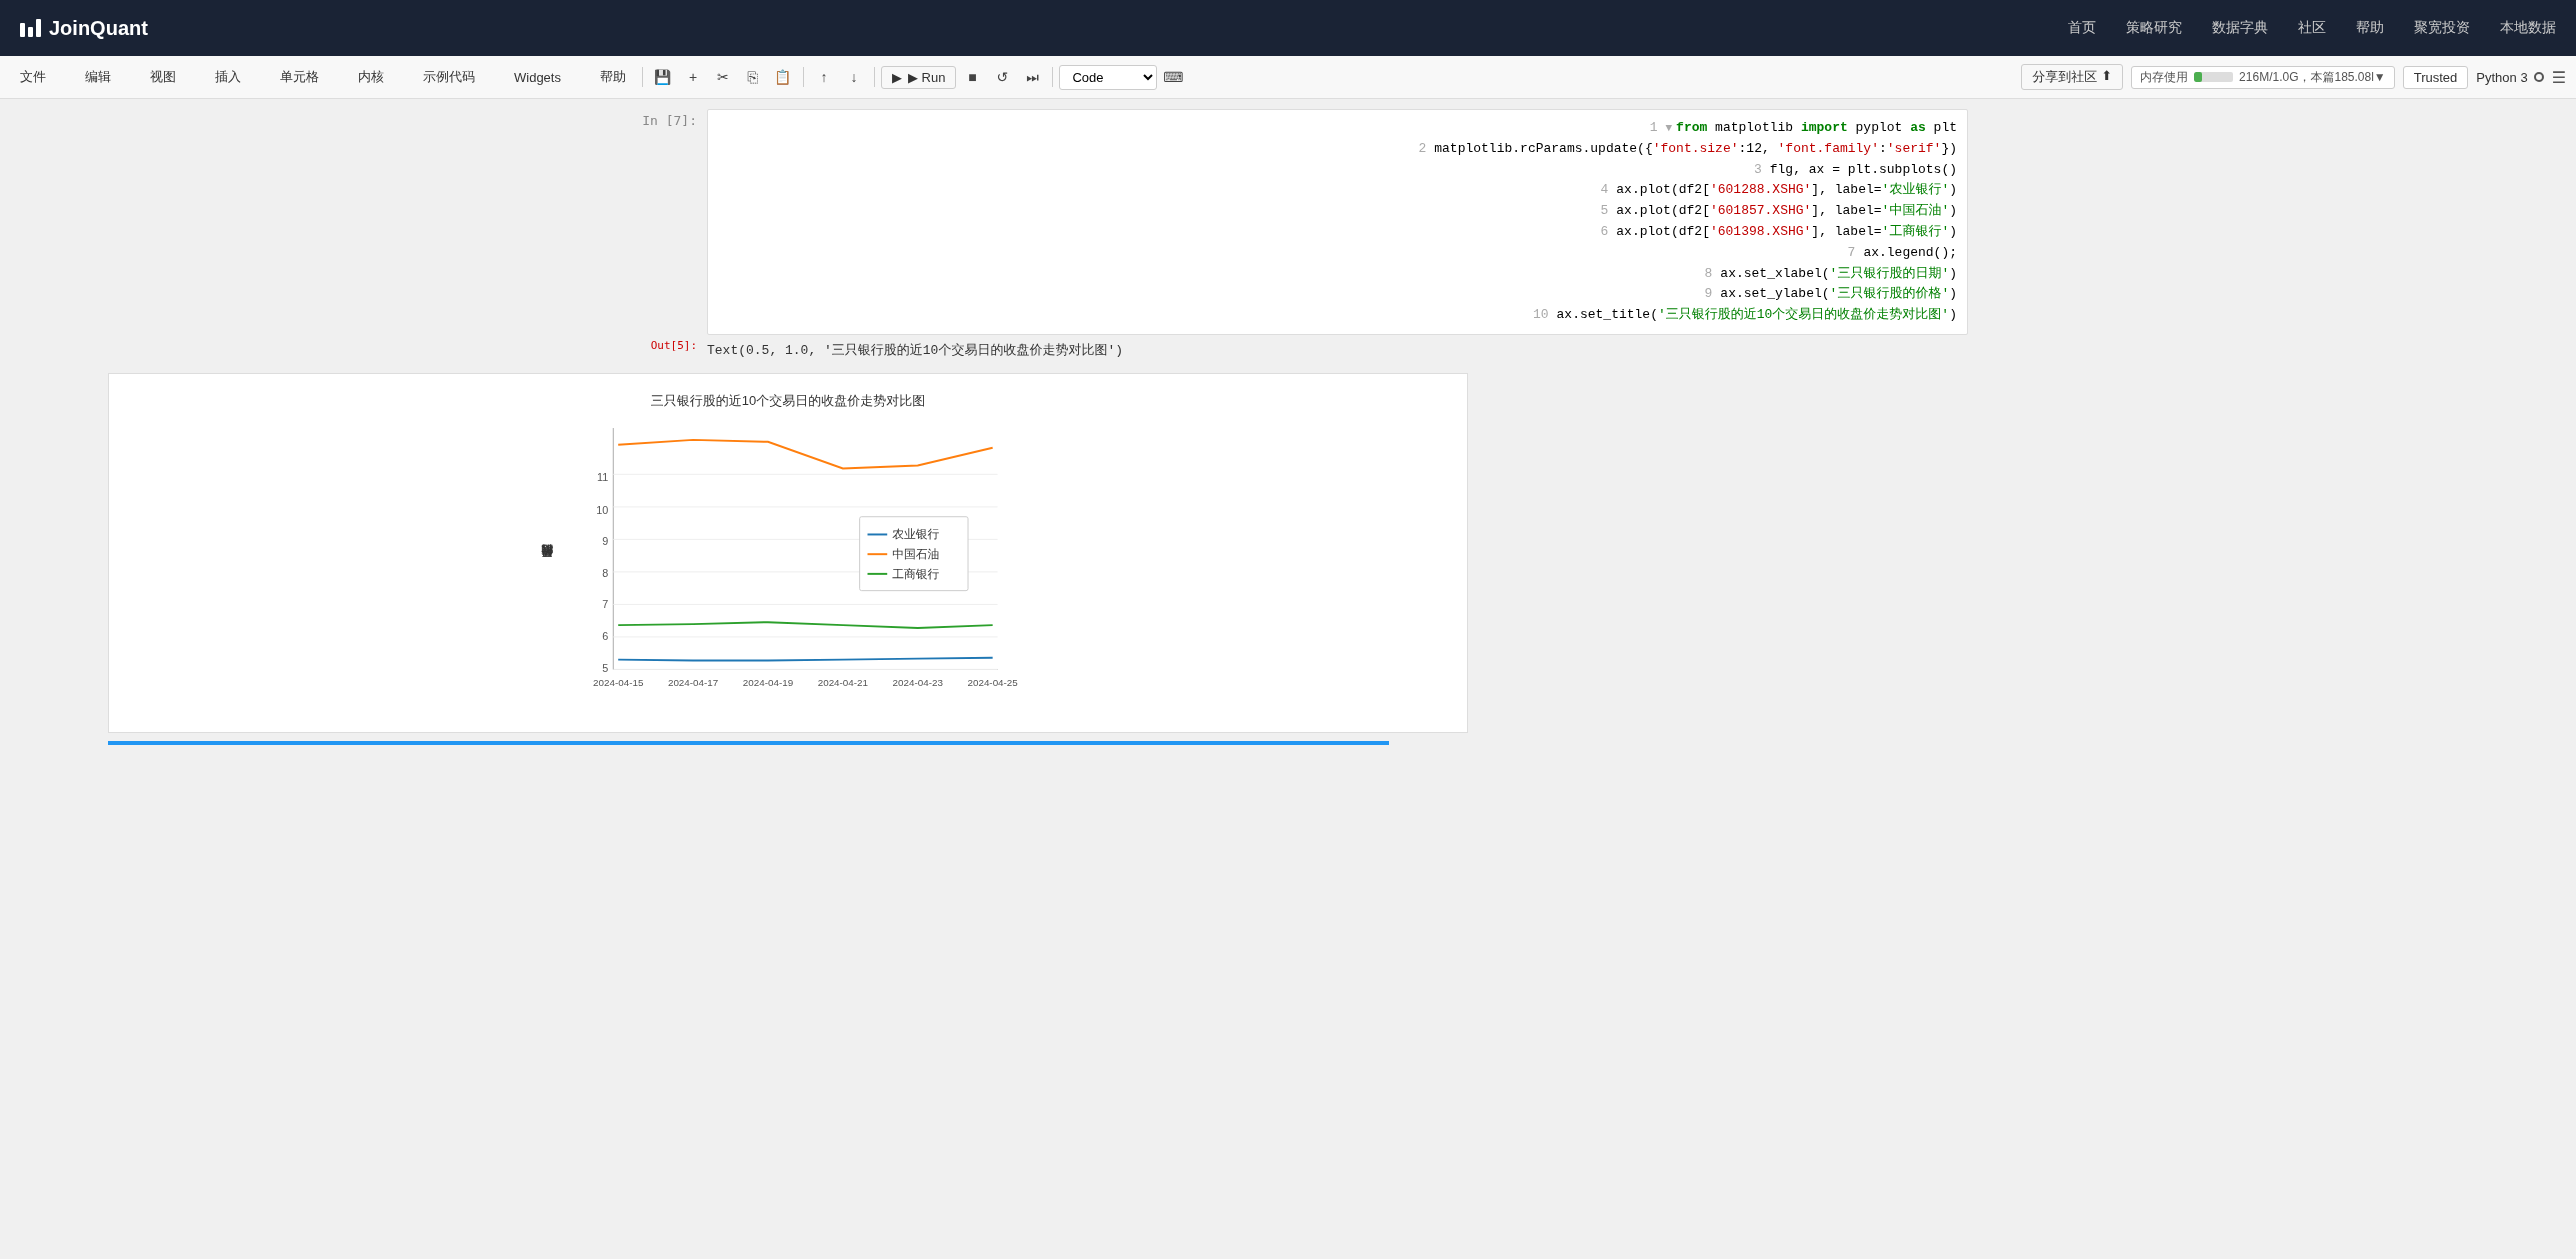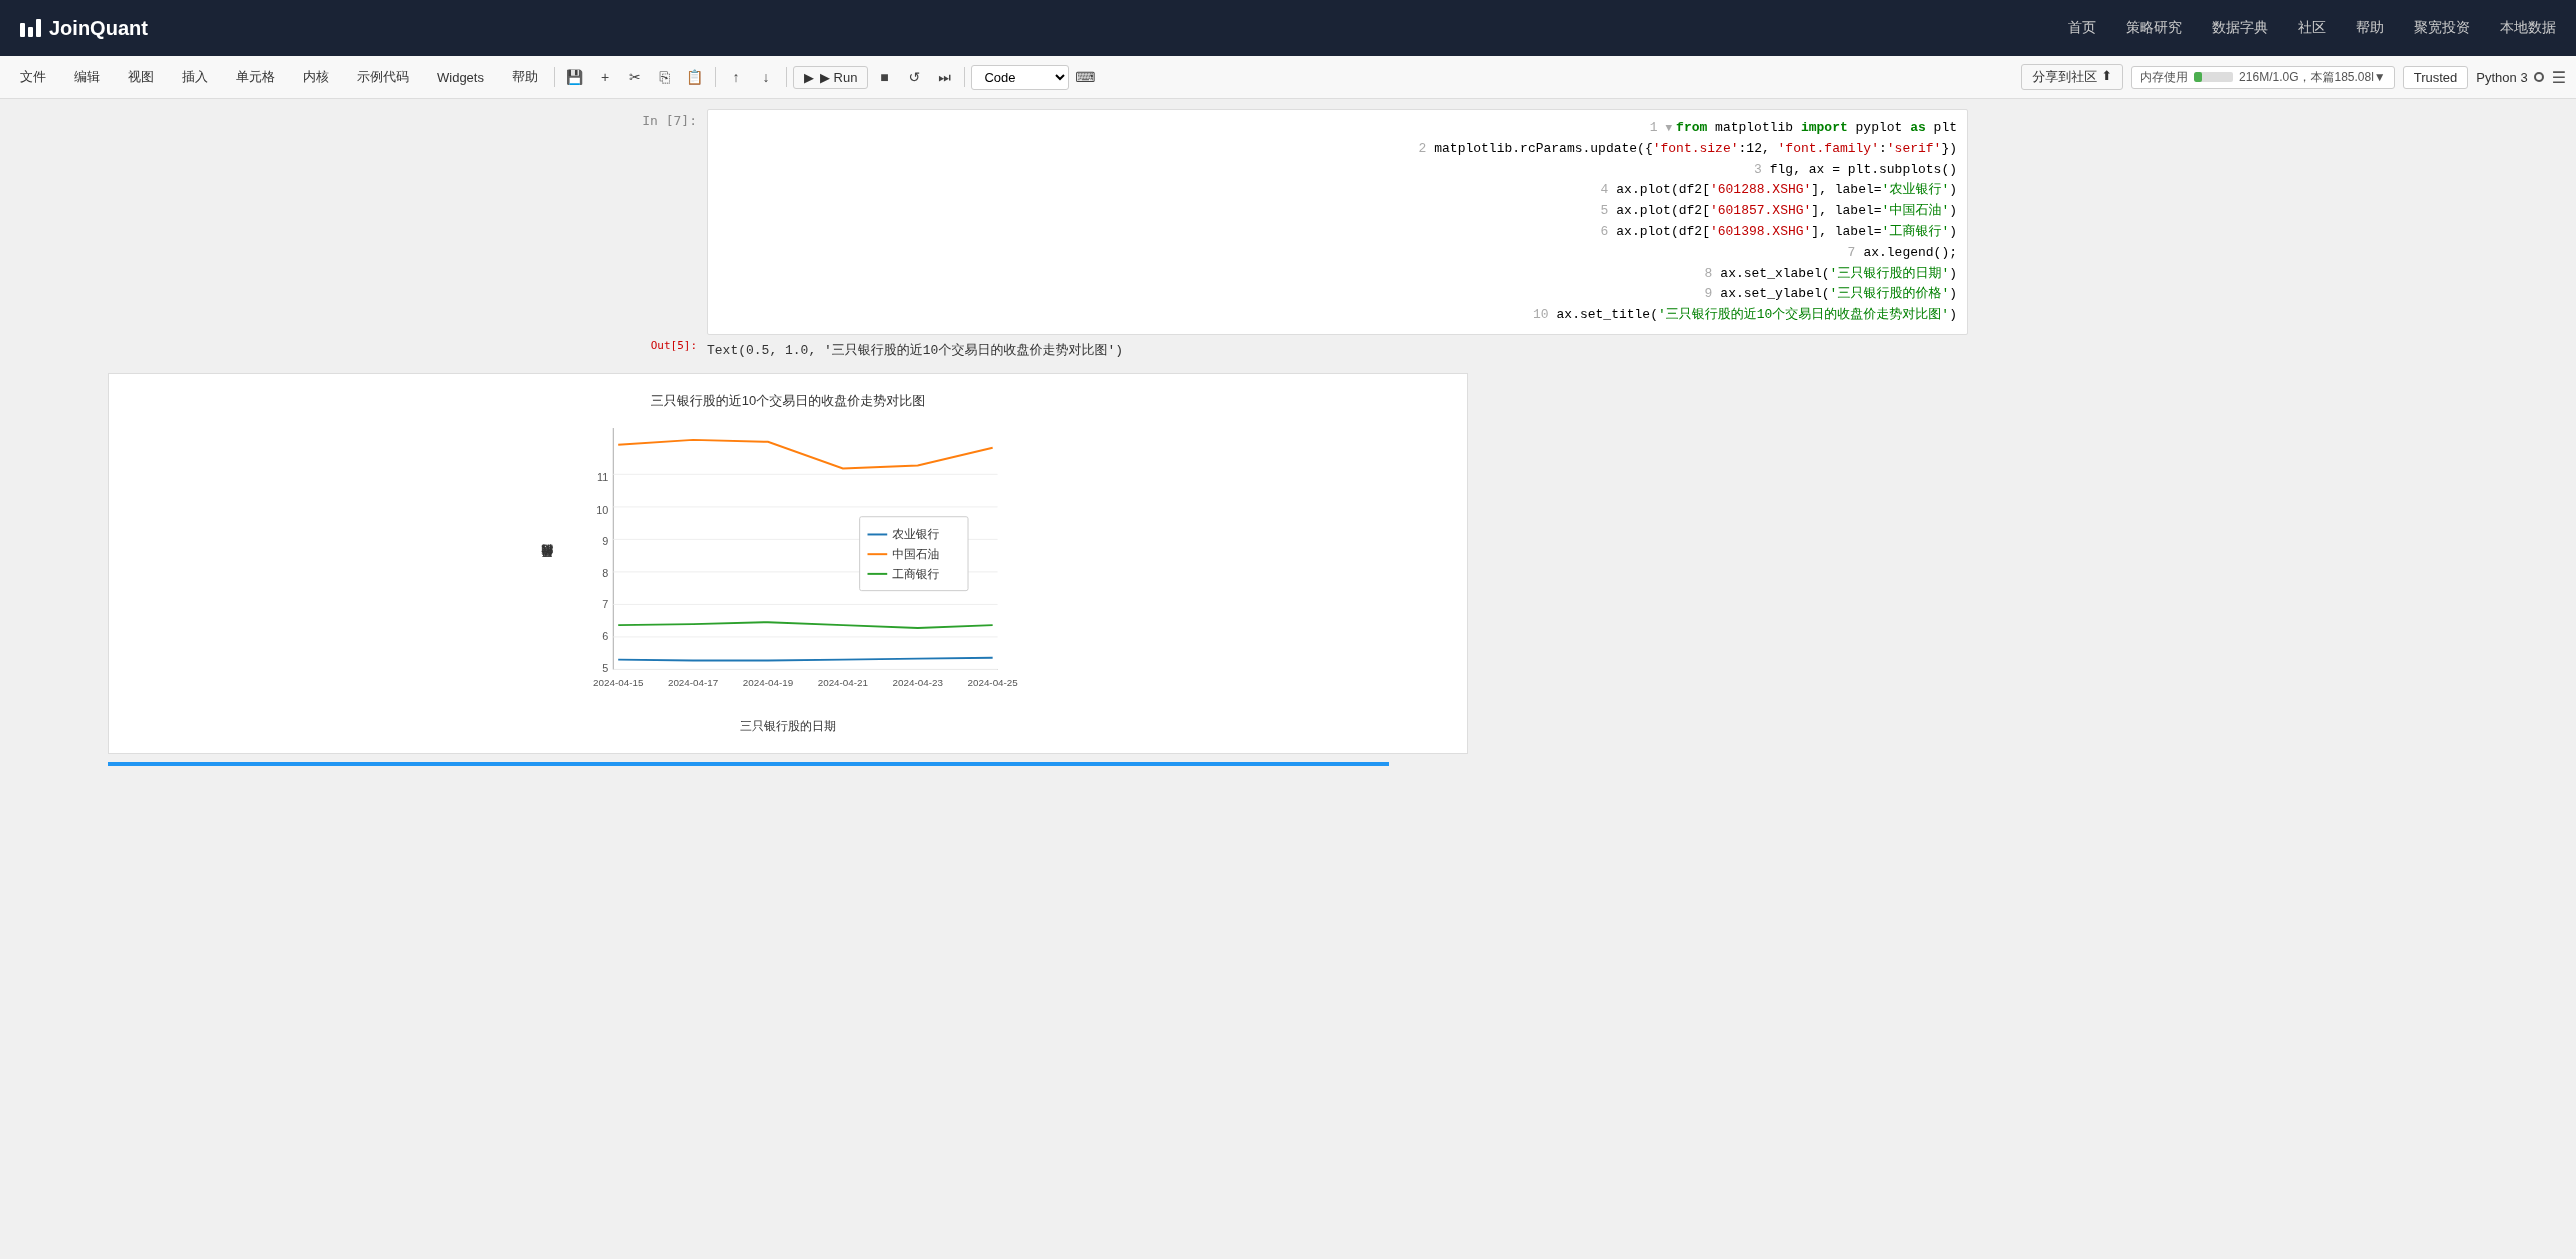--- a/index.html
+++ b/index.html
@@ -50,21 +50,21 @@
       background: #f8f8f8;
       border-bottom: 1px solid #ddd;
       height: 43px;
       display: flex;
       align-items: center;
       padding: 0 10px;
       gap: 2px;
     }
     .toolbar-menu {
       display: flex;
-      gap: 8px;
+      gap: 19px;
       align-items: center;
     }
     .menu-item {
       padding: 4px 10px;
       font-size: 13px;
       cursor: pointer;
       color: #333;
       border-radius: 3px;
     }
     .toolbar-sep {
@@ -414,19 +414,18 @@
 
         <rect x="300" y="100" width="110" height="75" fill="white" stroke="#ccc" stroke-width="1" rx="2"></rect>
         <line x1="308" y1="118" x2="328" y2="118" stroke="#1f77b4" stroke-width="2"></line>
         <text x="333" y="122" font-size="12" fill="#333">农业银行</text>
         <line x1="308" y1="138" x2="328" y2="138" stroke="#ff7f0e" stroke-width="2"></line>
         <text x="333" y="142" font-size="12" fill="#333">中国石油</text>
         <line x1="308" y1="158" x2="328" y2="158" stroke="#2ca02c" stroke-width="2"></line>
         <text x="333" y="162" font-size="12" fill="#333">工商银行</text>
       </svg>
     </div>
-    <div style="text-align:center; font-size:12px; color:#333; margin-top:4px;">三只银行股的日期</div>
   </div>
 
   <div style="height:4px; background:#2196F3; margin:8px 0 0 108px; max-width:1281px;"></div>
 
 </div>
 
 
 </body></html>

